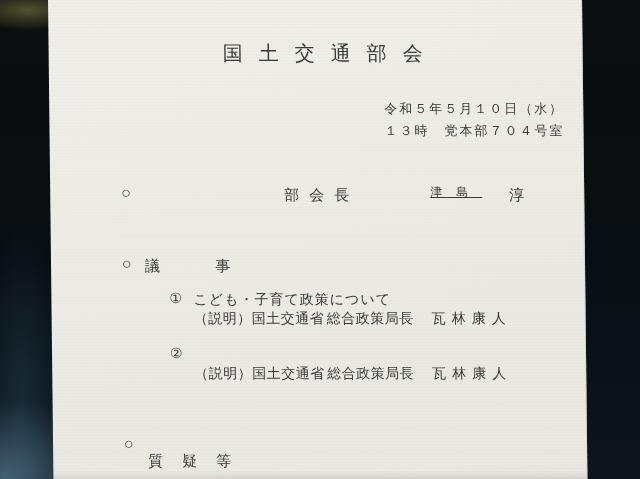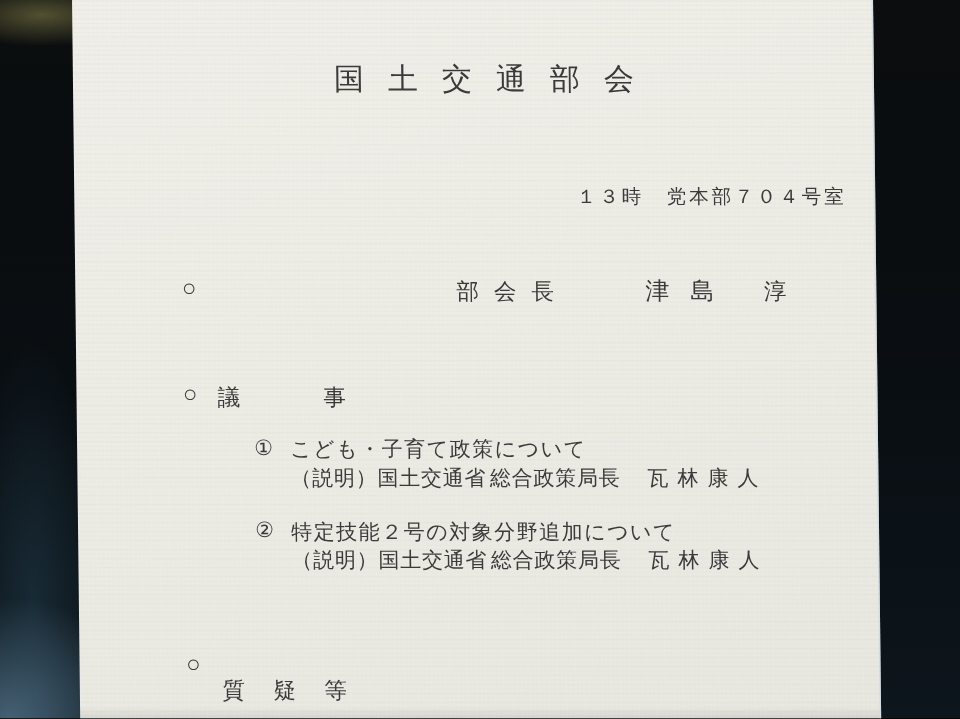--- a/index.html
+++ b/index.html
@@ -29,22 +29,22 @@
     pointer-events:none;
   }
   .seg { position:absolute; white-space:pre; line-height:1.15; }
 
   .t-title     { left:174px; top:44px;  font-size:20px; letter-spacing:16px; }
   .t-date1     { left:335px; top:104px; font-size:13px; letter-spacing:2px; }
   .t-date2     { left:335px; top:126px; font-size:13px; letter-spacing:2px; }
 
   .m-open      { left:71px;  top:186px; font-size:16px; }
   .t-open-label{ left:94px;  top:188px; font-size:15px; letter-spacing:8.5px; }
-  .t-open-role { left:254px; top:188px; font-size:15px; letter-spacing:10px; }
-  .t-open-sei  { left:380px; top:188px; font-size:16px; letter-spacing:14px; }
+  .t-open-role { left:234px; top:188px; font-size:15px; letter-spacing:10px; }
+  .t-open-sei  { left:380px; top:188px; font-size:12px; letter-spacing:14px;text-decoration:underline; }
   .t-open-mei  { left:459px; top:188px; font-size:15px; }
 
   .m-giji      { left:71px;  top:257px; font-size:16px; }
   .t-giji      { left:94px;  top:259px; font-size:15px; letter-spacing:8.5px; }
 
   .t-i1-num    { left:118px; top:292px; font-size:14px; }
   .t-i1-title  { left:142px; top:293px; font-size:14px; letter-spacing:1px;text-align:right; }
   .t-s1-prefix { left:142px; top:312px; font-size:14px; letter-spacing:0.5px; }
   .t-s1-role   { left:275px; top:312px; font-size:14px; letter-spacing:0.5px; }
   .t-s1-name   { left:380px; top:312px; font-size:14px; letter-spacing:6px; }
@@ -59,38 +59,38 @@
   .t-qa        { left:95px;  top:439px; font-size:15px; letter-spacing:2px;margin-top:15px; }
 </style>
 </head>
 <body>
 
 <div class="photo">
   <div class="paper">
 
     <div class="seg t-title">国土交通部会</div>
 
+    <div class="seg t-date1">令和５年５月１０日（水）</div>
     <div class="seg t-date2">１３時　党本部７０４号室</div>
 
     <div class="seg m-open">○</div>
     <div class="seg t-open-role">部会長</div>
     <div class="seg t-open-sei">津島</div>
     <div class="seg t-open-mei">淳</div>
 
     <div class="seg m-giji">○</div>
     <div class="seg t-giji">議　　事</div>
 
     <div class="seg t-i1-num">①</div>
     <div class="seg t-i1-title">こども・子育て政策について</div>
     <div class="seg t-s1-prefix">（説明）国土交通省</div>
     <div class="seg t-s1-role">総合政策局長</div>
     <div class="seg t-s1-name">瓦林康人</div>
 
     <div class="seg t-i2-num">②</div>
-    <div class="seg t-i2-title">特定技能２号の対象分野追加について</div>
     <div class="seg t-s2-prefix">（説明）国土交通省</div>
     <div class="seg t-s2-role">総合政策局長</div>
     <div class="seg t-s2-name">瓦林康人</div>
 
     <div class="seg m-qa">○</div>
     <div class="seg t-qa">質　疑　等</div>
 
   </div>
 </div>
 

